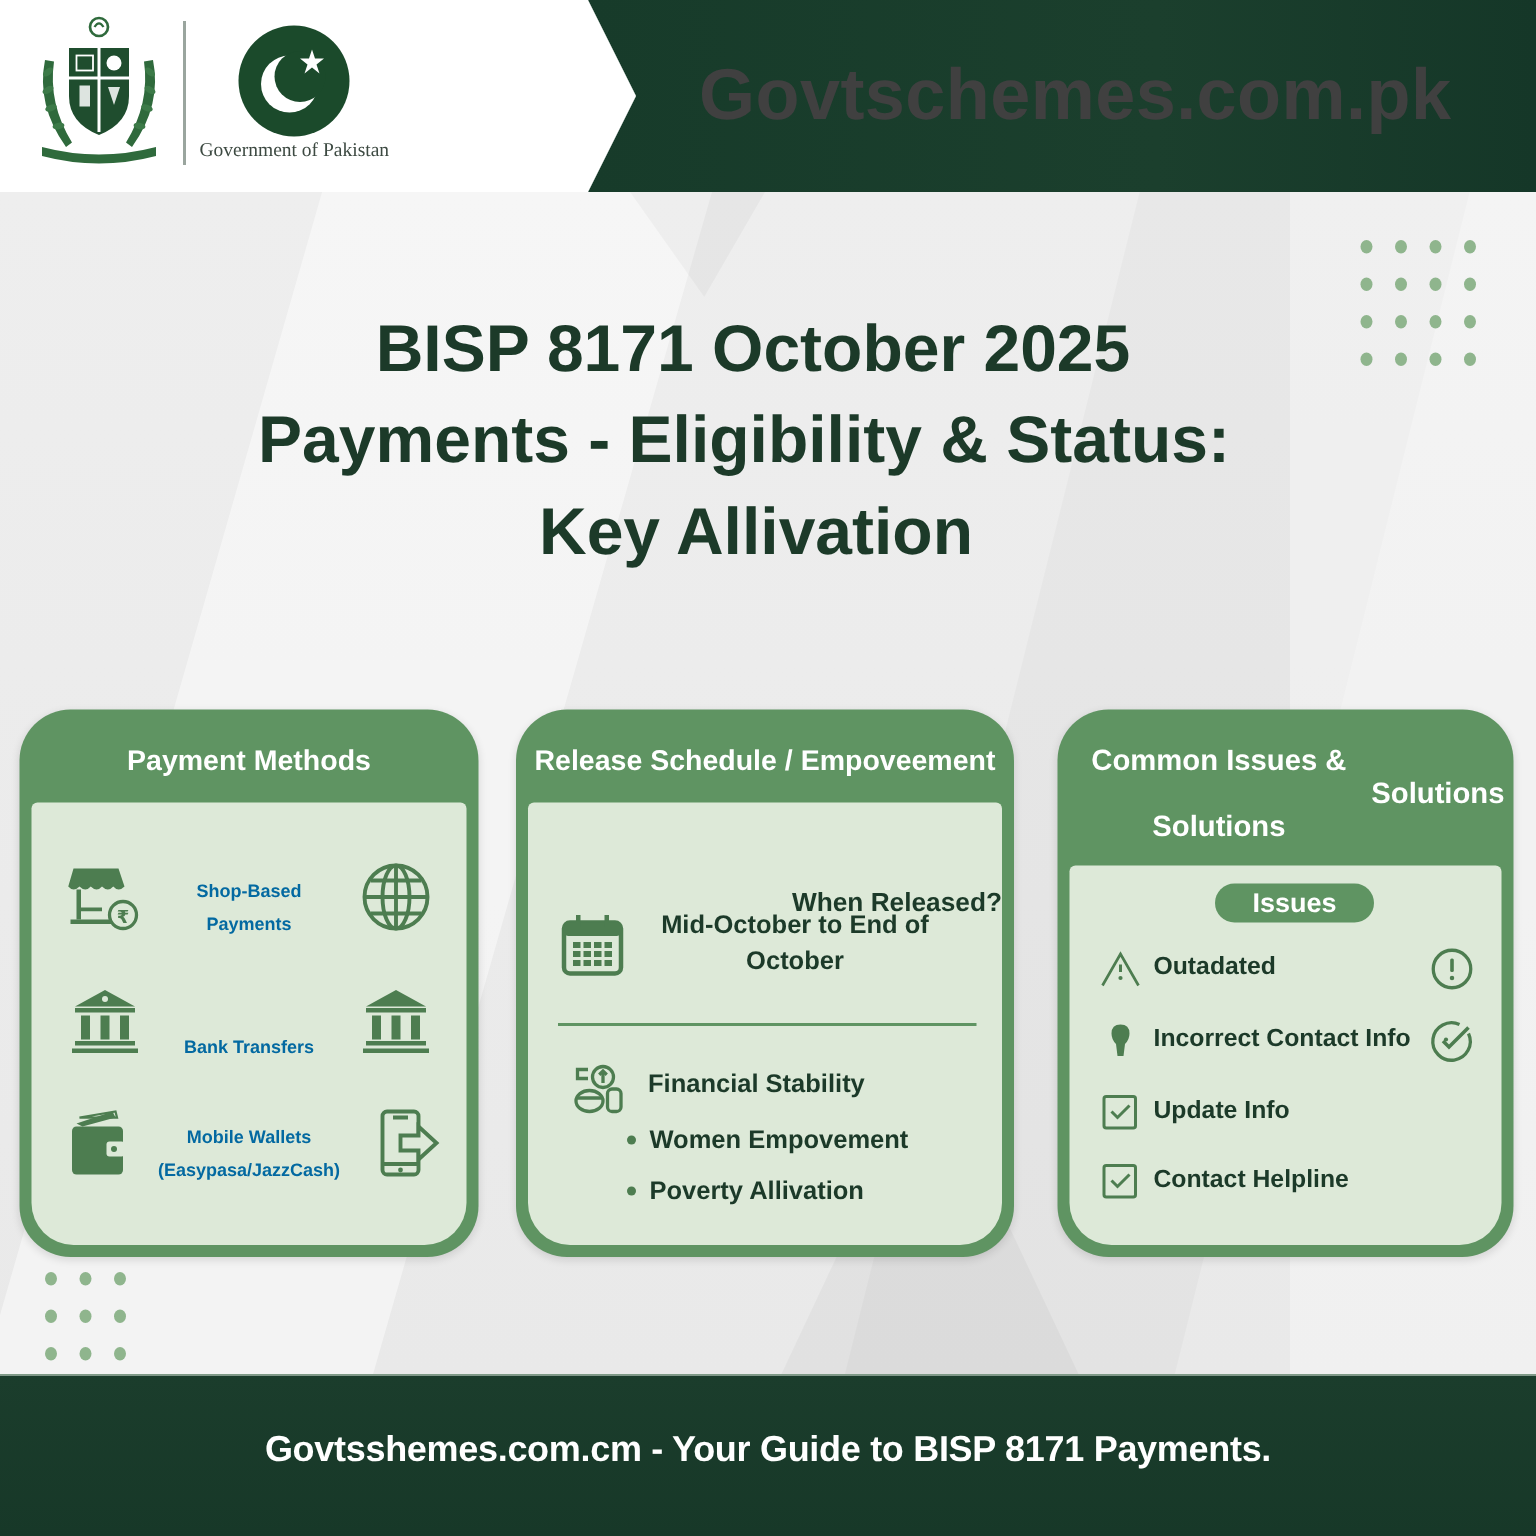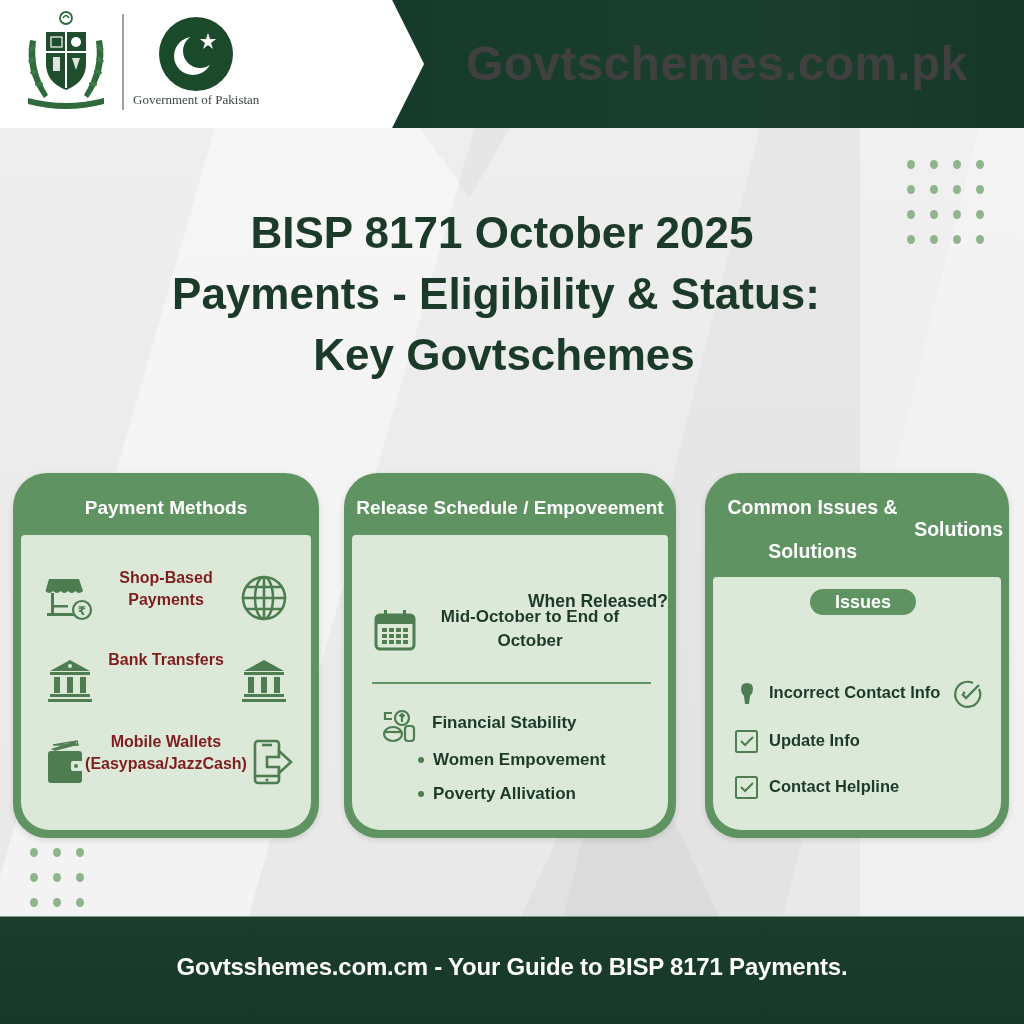--- a/index.html
+++ b/index.html
@@ -70,21 +70,21 @@
     background: #dde9d8; border-radius: 4px 4px 28px 28px;
   }
   .card-1 { left: 13px; width: 306px; }
   .card-2 { left: 344px; width: 332px; }
   .card-3 { left: 705px; width: 304px; }
   .card-3 .card-head { height: 100px; flex-direction: row; line-height: 44px; font-size: 19.5px; }
   .card-3 .card-body { top: 104px; }
 
   
   .pm-row { position: absolute; left: 0; right: 0; height: 60px; }
-  .pm-row .txt { position: absolute; left: 60px; right: 60px; top: 0; height: 60px; display: flex; align-items: flex-start; justify-content: center; text-align: center; font-weight: 700; font-size: 16px; line-height: 22px; color: #7f1d1d; }
+  .pm-row .txt { position: absolute; left: 60px; right: 60px; top: 0; height: 60px; display: flex; align-items: flex-end; justify-content: center; text-align: center; font-weight: 700; font-size: 12px; line-height: 22px; color: #0369a1; }
   .pm-row .ico-l { position: absolute; left: 24px; top: 8px; width: 50px; height: 46px; }
   .pm-row .ico-r { position: absolute; right: 22px; top: 8px; width: 50px; height: 46px; }
 
   
   .c2-sub { position: absolute; left: 0; right: 0; top: 30px; text-align: right; font-weight: 700; font-size: 17.5px; color: #1c3a29; margin-top: 26px; }
   .c2-cal { position: absolute; left: 22px; top: 74px; width: 42px; height: 42px; }
   .c2-when { position: absolute; left: 66px; right: 26px; top: 70px; text-align: center; font-weight: 700; font-size: 17px; line-height: 24px; color: #1c3a29; }
   .c2-div { position: absolute; left: 20px; right: 17px; top: 147px; height: 2px; background: #5f9462; }
   .c2-fin-ico { position: absolute; left: 30px; top: 174px; width: 36px; height: 34px; }
   .c2-fin { position: absolute; left: 80px; top: 178px; font-weight: 700; font-size: 17px; color: #1c3a29; }
@@ -182,21 +182,21 @@
     <span></span>
     <span></span>
   <span></span>
     <span></span>
     <span></span>
 </div>
 
 <h1 class="main-title">
   <span class="line l1">BISP 8171 October 2025</span>
   <span class="line l2">Payments - Eligibility &amp; Status:</span>
-  <span class="line l3">Key Govtschemes</span>
+  <span class="line l3">Key Allivation</span>
 </h1>
 
 <div class="card card-1">
   <div class="card-head">Payment Methods</div>
   <div class="card-body">
 
     <div class="pm-row" style="top:32px;">
       <svg class="ico-l" viewBox="0 0 50 46">
         <g fill="#4d7d50">
           <path d="M4 4 h30 l4 12 q-4 4 -7.5 0 q-3.5 4 -7.5 0 q-3.5 4 -7.5 0 q-3.5 4 -7.5 0 q-4 4 -7.5 0z"></path>
@@ -327,20 +327,33 @@
 </div>
 
 <div class="card card-3">
   <div class="card-head">
     <span>Common Issues &amp; Solutions</span>
     <span>Solutions</span>
   </div>
   <div class="card-body">
     <div class="issues-pill">Issues</div>
 
+    <div class="iss-row" style="top:54px;">
+      <svg class="ico" viewBox="0 0 28 26">
+        <path d="M2 24 L14 3 L26 24" fill="none" stroke="#4d7d50" stroke-width="1.8"></path>
+        <rect x="13" y="10" width="2" height="5" fill="#4d7d50"></rect>
+        <circle cx="14" cy="19" r="1.4" fill="#4d7d50"></circle>
+      </svg>
+      <div class="txt">Outadated</div>
+      <svg class="ico-r" viewBox="0 0 30 30">
+        <circle cx="15" cy="15" r="12.5" fill="none" stroke="#4d7d50" stroke-width="2.2"></circle>
+        <rect x="13.8" y="8" width="2.4" height="9" rx="1" fill="#4d7d50"></rect>
+        <circle cx="15" cy="21" r="1.5" fill="#4d7d50"></circle>
+      </svg>
+    </div>
 
     <div class="iss-row" style="top:102px;">
       <svg class="ico" viewBox="0 0 28 26">
         <path d="M14 2 q6 0 6 6 q0 4 -3 7 l-1 8 h-4 l-1 -8 q-3 -3 -3 -7 q0 -6 6 -6z" fill="#4d7d50"></path>
       </svg>
       <div class="txt">Incorrect Contact Info</div>
       <svg class="ico-r" viewBox="0 0 30 30">
         <path d="M26 10 A12.5 12.5 0 1 1 20 4" fill="none" stroke="#4d7d50" stroke-width="2.2"></path>
         <path d="M9 15 l4 4 l13 -13" fill="none" stroke="#4d7d50" stroke-width="2.4"></path>
         <circle cx="11" cy="14" r="1.4" fill="#4d7d50"></circle>

